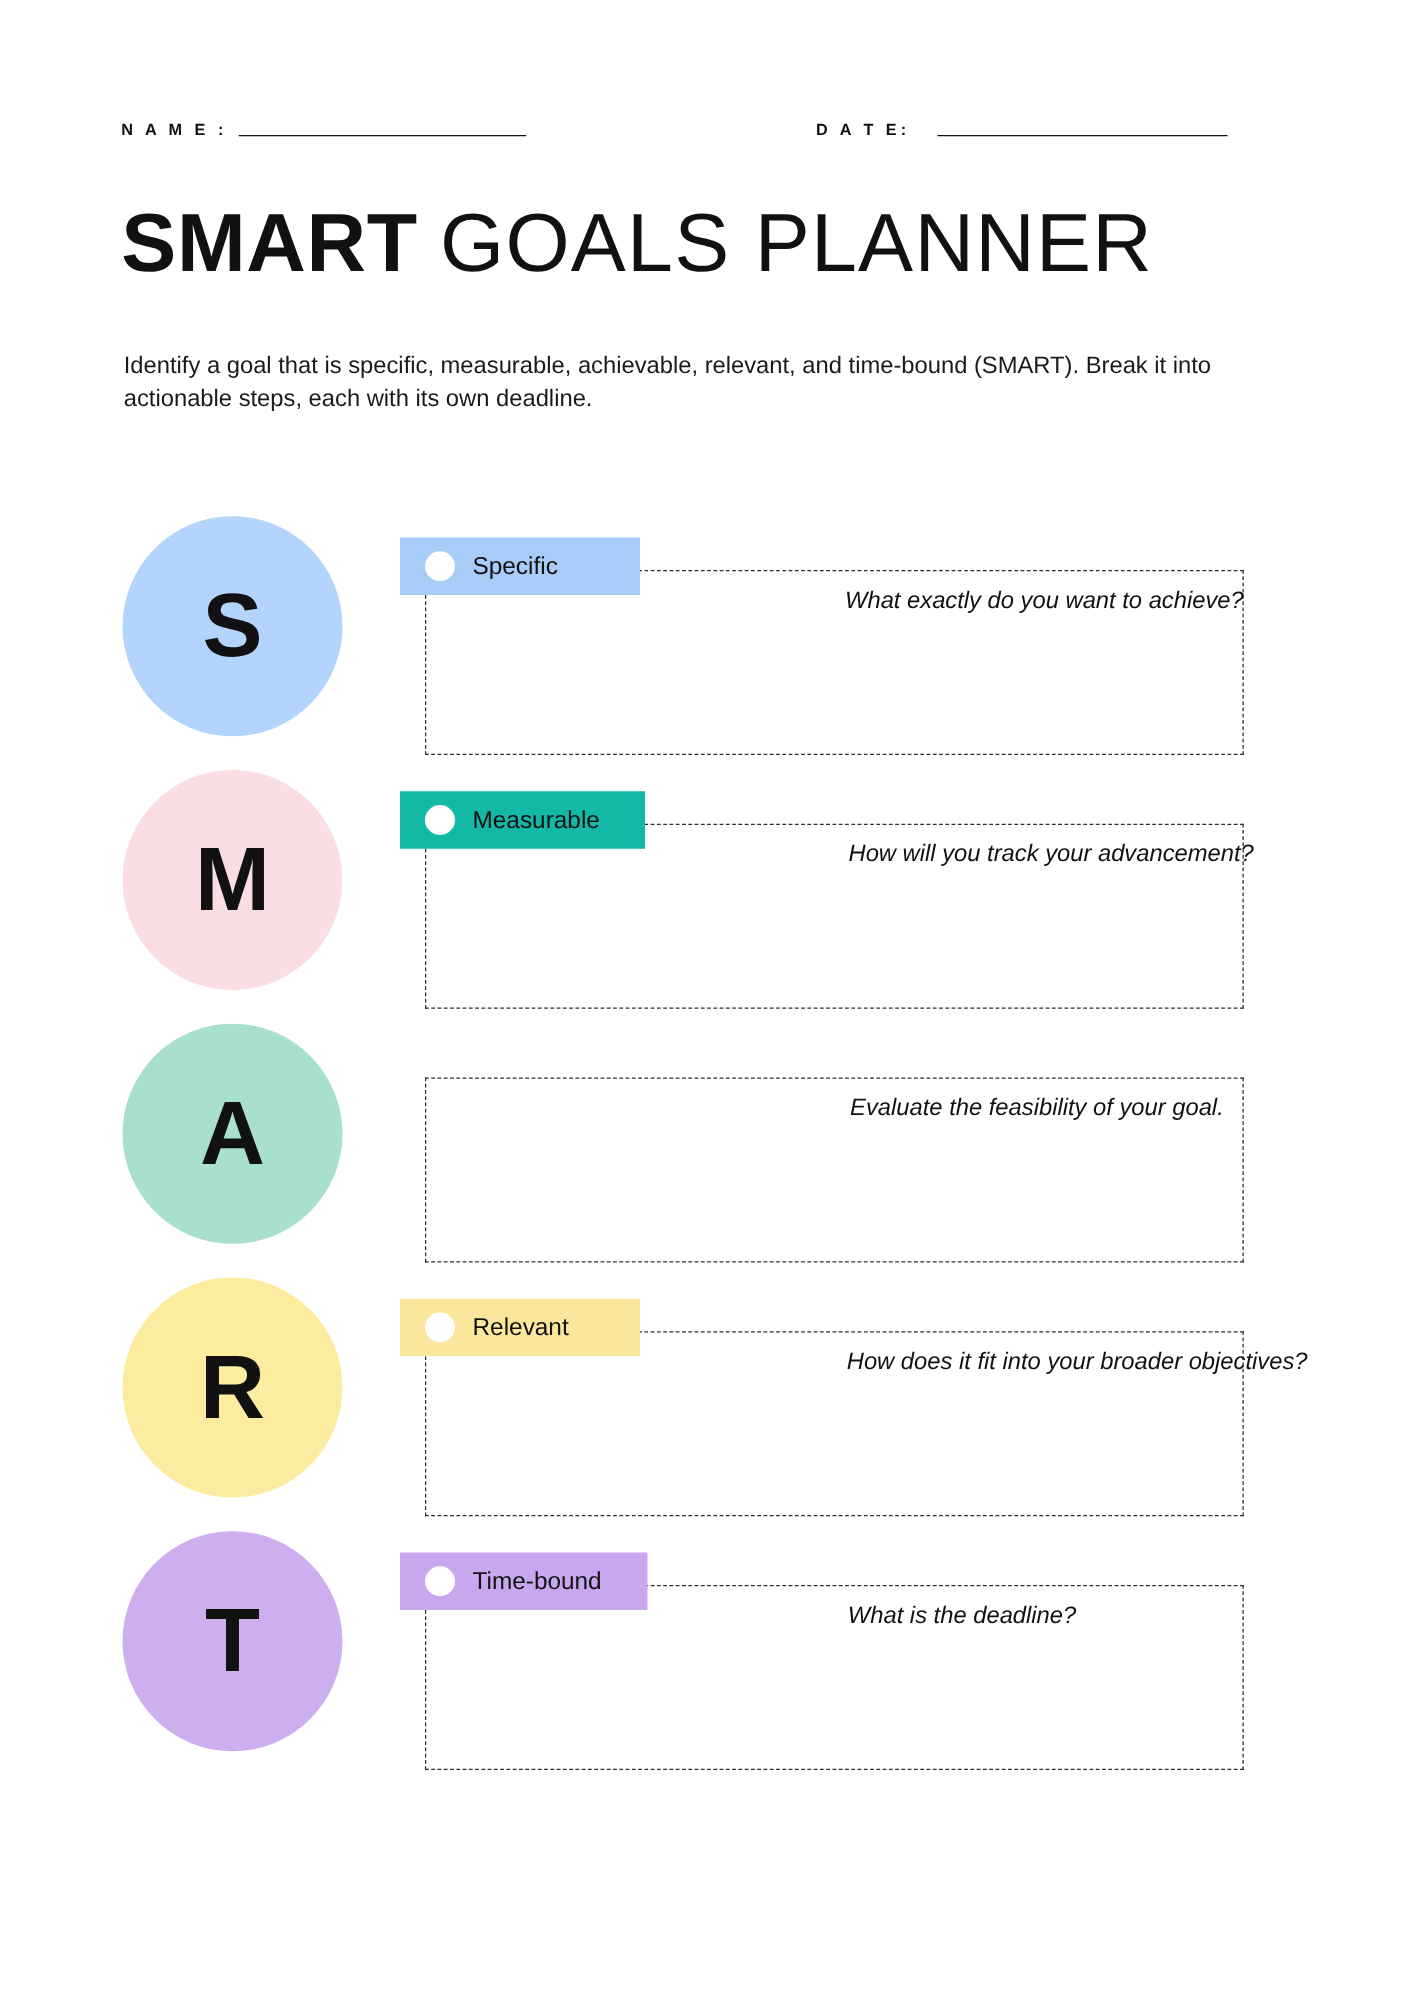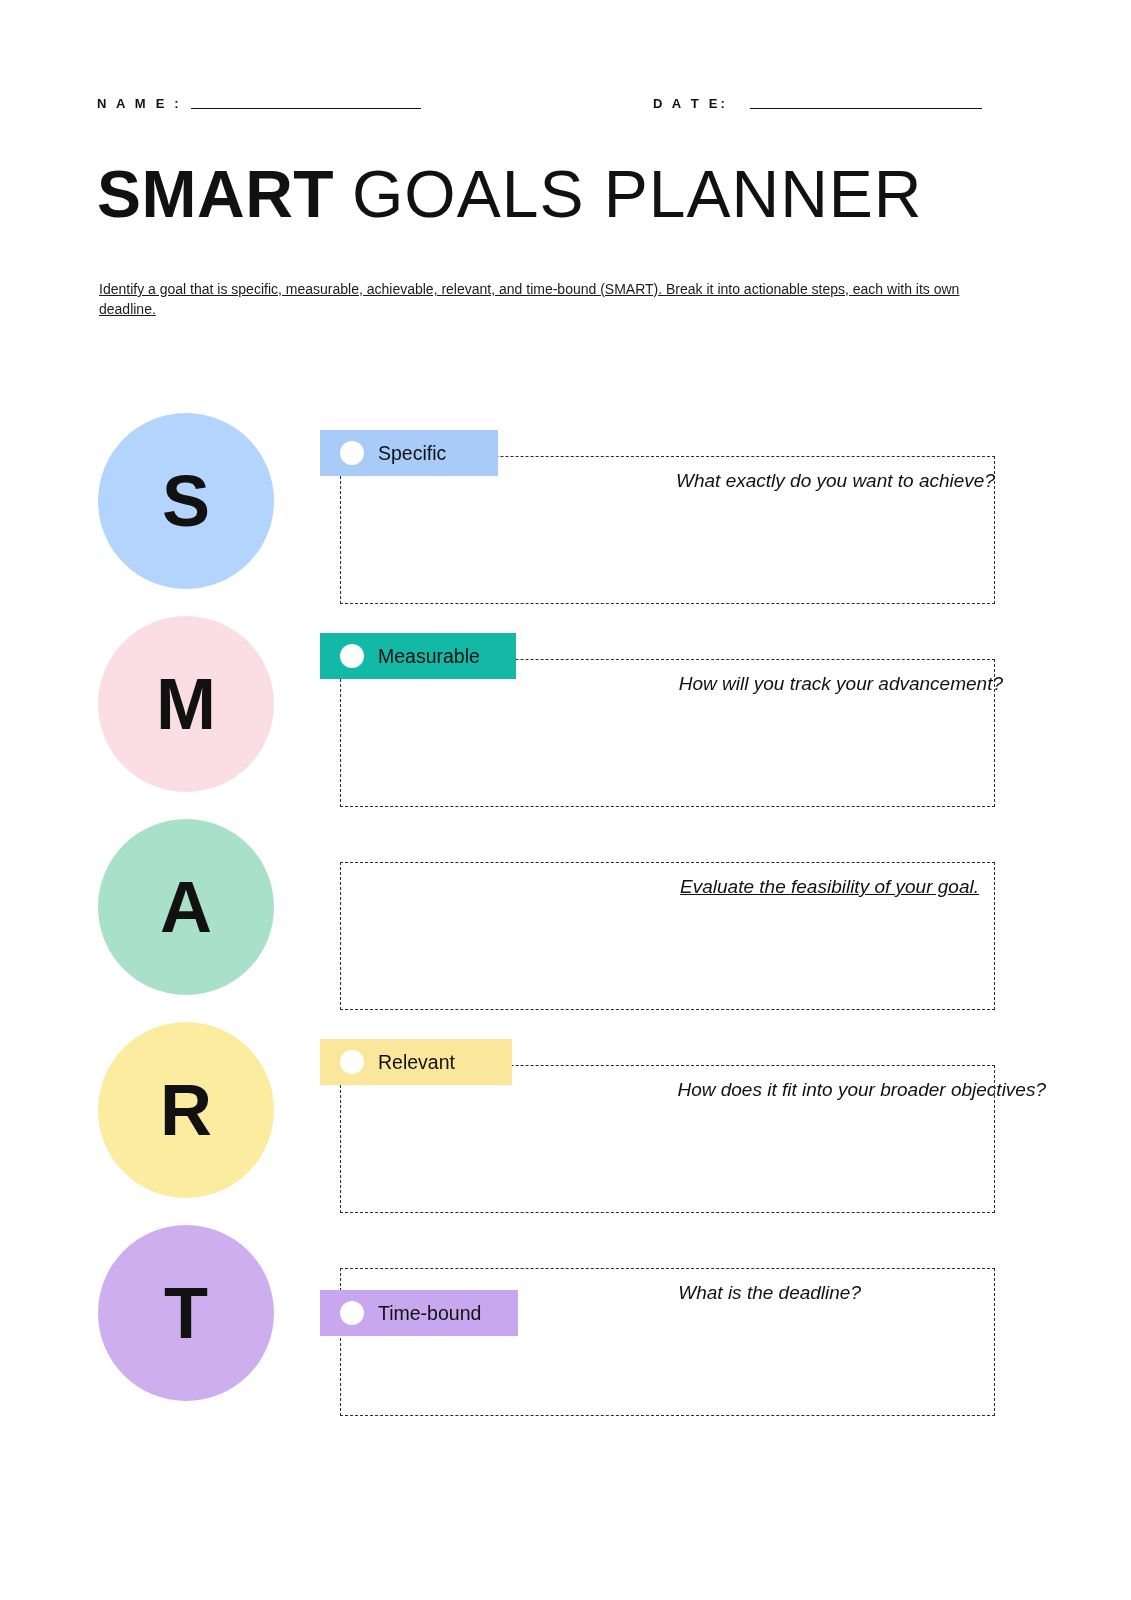--- a/index.html
+++ b/index.html
@@ -73,25 +73,24 @@
     font-weight: 300;
     letter-spacing: 1px;
   }
 
   
   .intro {
     position: absolute;
     top: 280px;
     left: 99px;
     width: 912px;
-    font-size: 14px;
+    font-size: 19px;
     line-height: 1.42;
     color: #1a1a1a;
     font-weight: 300;
-    text-decoration: underline;
   }
 
   
   .rows {
     position: absolute;
     top: 413px;
     left: 0;
     width: 1131px;
   }
   .row {
@@ -115,21 +114,21 @@
     font-weight: bold;
     color: #111111;
     line-height: 1;
     letter-spacing: 0px;
   }
 
   .tab {
     position: absolute;
     left: 320px;
     top: 17px;
-    width: 178px;
+    width: 192px;
     height: 46px;
     display: flex;
     align-items: center;
     z-index: 3;
   }
   .tab .dot {
     width: 24px;
     height: 24px;
     border-radius: 50%;
     background: #ffffff;
@@ -210,41 +209,41 @@
       <span class="tab-label">Measurable</span>
     </div>
     <div class="prompt" style="right:128px;">How will you track your advancement?</div>
     <div class="answer-box"></div>
   </div>
 
   <div class="row">
     <div class="circle" style="background:#a8e0cb">
       <span>A</span>
     </div>
-    <div class="prompt" style="right:152px;text-decoration:underline;">Evaluate the feasibility of your goal.</div>
+    <div class="prompt" style="right:152px;">Evaluate the feasibility of your goal.</div>
     <div class="answer-box"></div>
   </div>
 
   <div class="row">
     <div class="circle" style="background:#fceca0">
       <span>R</span>
     </div>
     <div class="tab" style="background:#fbe79b; width:192px;">
       <span class="dot"></span>
       <span class="tab-label">Relevant</span>
     </div>
     <div class="prompt" style="right:85px;">How does it fit into your broader objectives?</div>
     <div class="answer-box"></div>
   </div>
 
   <div class="row">
     <div class="circle" style="background:#cdaff0">
       <span>T</span>
     </div>
-    <div class="tab" style="background:#c7a8ee; width:198px;margin-top:48px;">
+    <div class="tab" style="background:#c7a8ee; width:198px;">
       <span class="dot"></span>
       <span class="tab-label">Time-bound</span>
     </div>
     <div class="prompt" style="right:270px;">What is the deadline?</div>
     <div class="answer-box"></div>
   </div>
 
 </div>
 
 </body></html>

